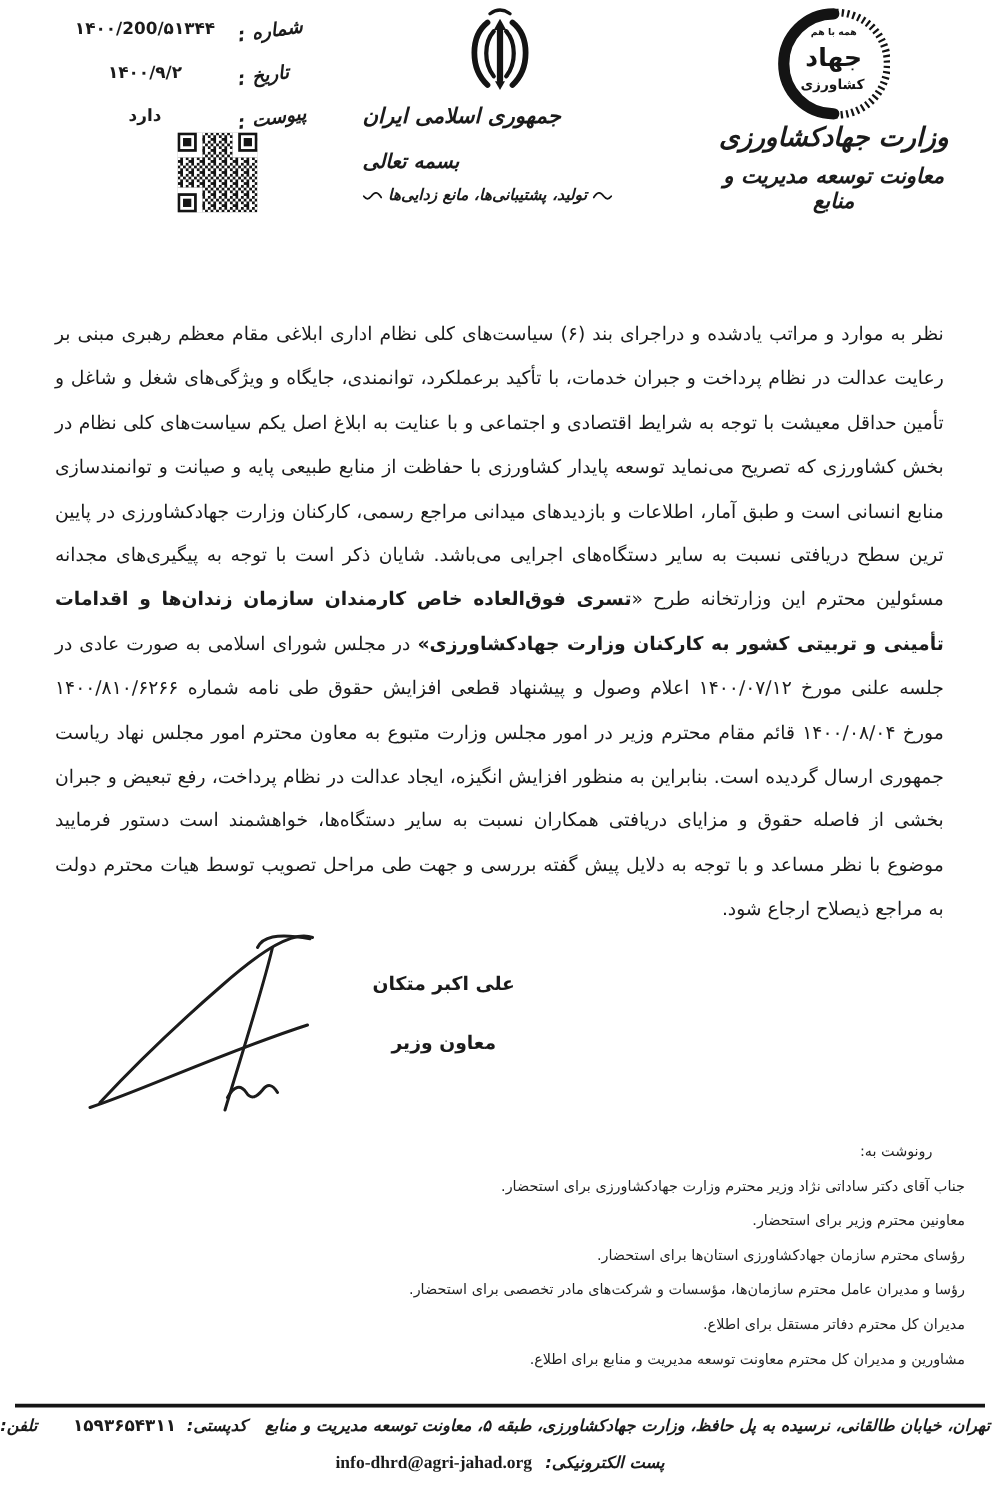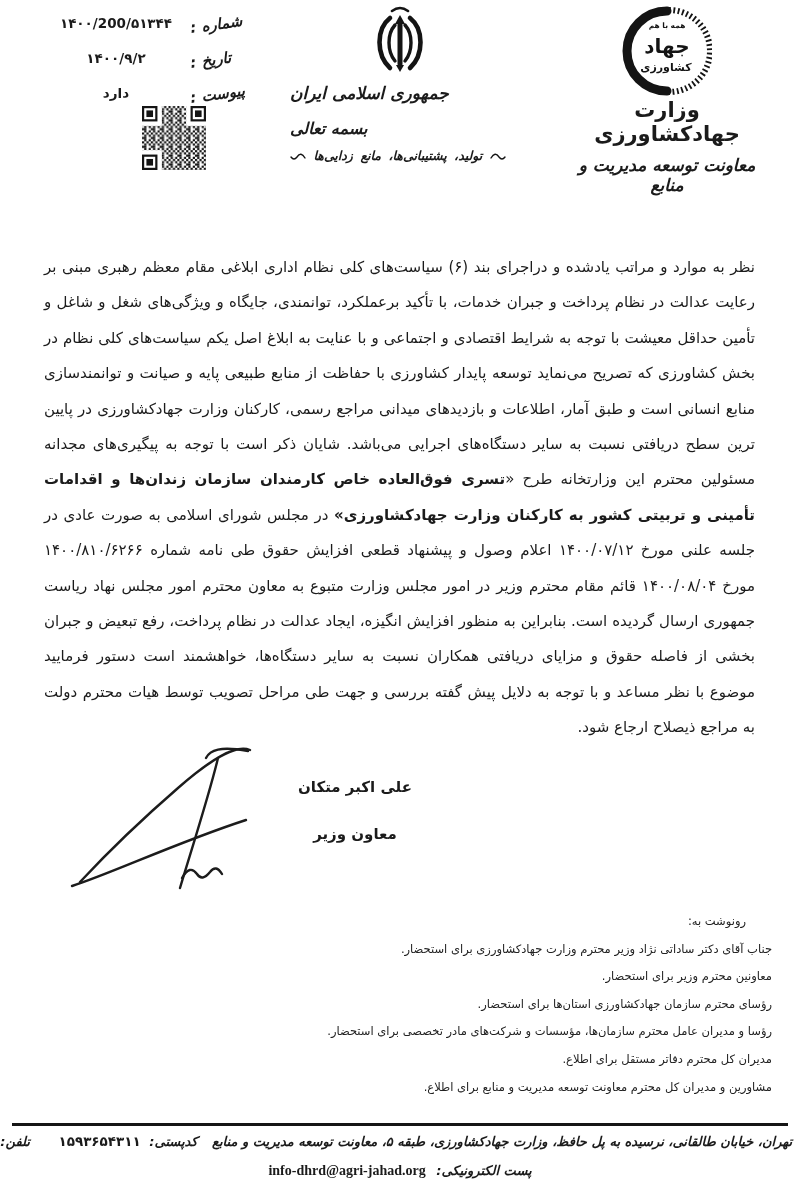--- a/index.html
+++ b/index.html
@@ -6,28 +6,28 @@
   html,body { background:#e8e8e8; }
   .page {
     position:relative; width:800px; height:1193px; margin:0 auto;
     background:#ffffff; color:#1b1b1b; direction:rtl; overflow:hidden;
     font-family:"DejaVu Sans", sans-serif;
   }
 
   
   .hdr-right { position:absolute; top:6px; right:26px; width:214px; text-align:center; }
   .logo-svg { display:block; margin:0 auto; }
-  .ministry-name { font-size:21px; font-weight:bold; margin-top:2px; }
+  .ministry-name { font-size:21px; font-weight:bold; font-style:italic; margin-top:2px; }
   .deputy-name  { font-size:17px; font-weight:bold; font-style:italic; margin-top:9px; }
 
   
   .hdr-center { position:absolute; top:6px; left:290px; width:220px; text-align:left; }
   .republic { font-size:17px; font-weight:bold; font-style:italic; margin-top:9px; }
   .besmeh   { font-size:16px; font-weight:bold; font-style:italic; margin-top:16px; }
-  .slogan   { font-size:12.5px; font-weight:bold; font-style:italic; margin-top:10px; white-space:nowrap;font-family:Liberation Mono, monospace; }
+  .slogan   { font-size:12.5px; font-weight:bold; font-style:italic; margin-top:10px; white-space:nowrap; }
   .slogan svg { vertical-align:middle; }
 
   
   .meta { position:absolute; top:14px; left:42px; width:222px; }
   .meta-row { display:flex; align-items:center; justify-content:flex-start; margin-bottom:17px; }
   .meta-label { display:inline-block; width:74px; font-size:15px; font-weight:bold; font-style:italic;
                 transform:rotate(-8deg); text-align:left; }
   .meta-value { font-size:13.5px; font-weight:bold; flex:1; text-align:center; }
   .qr { display:block; margin:0 58px 0 0; }
 

